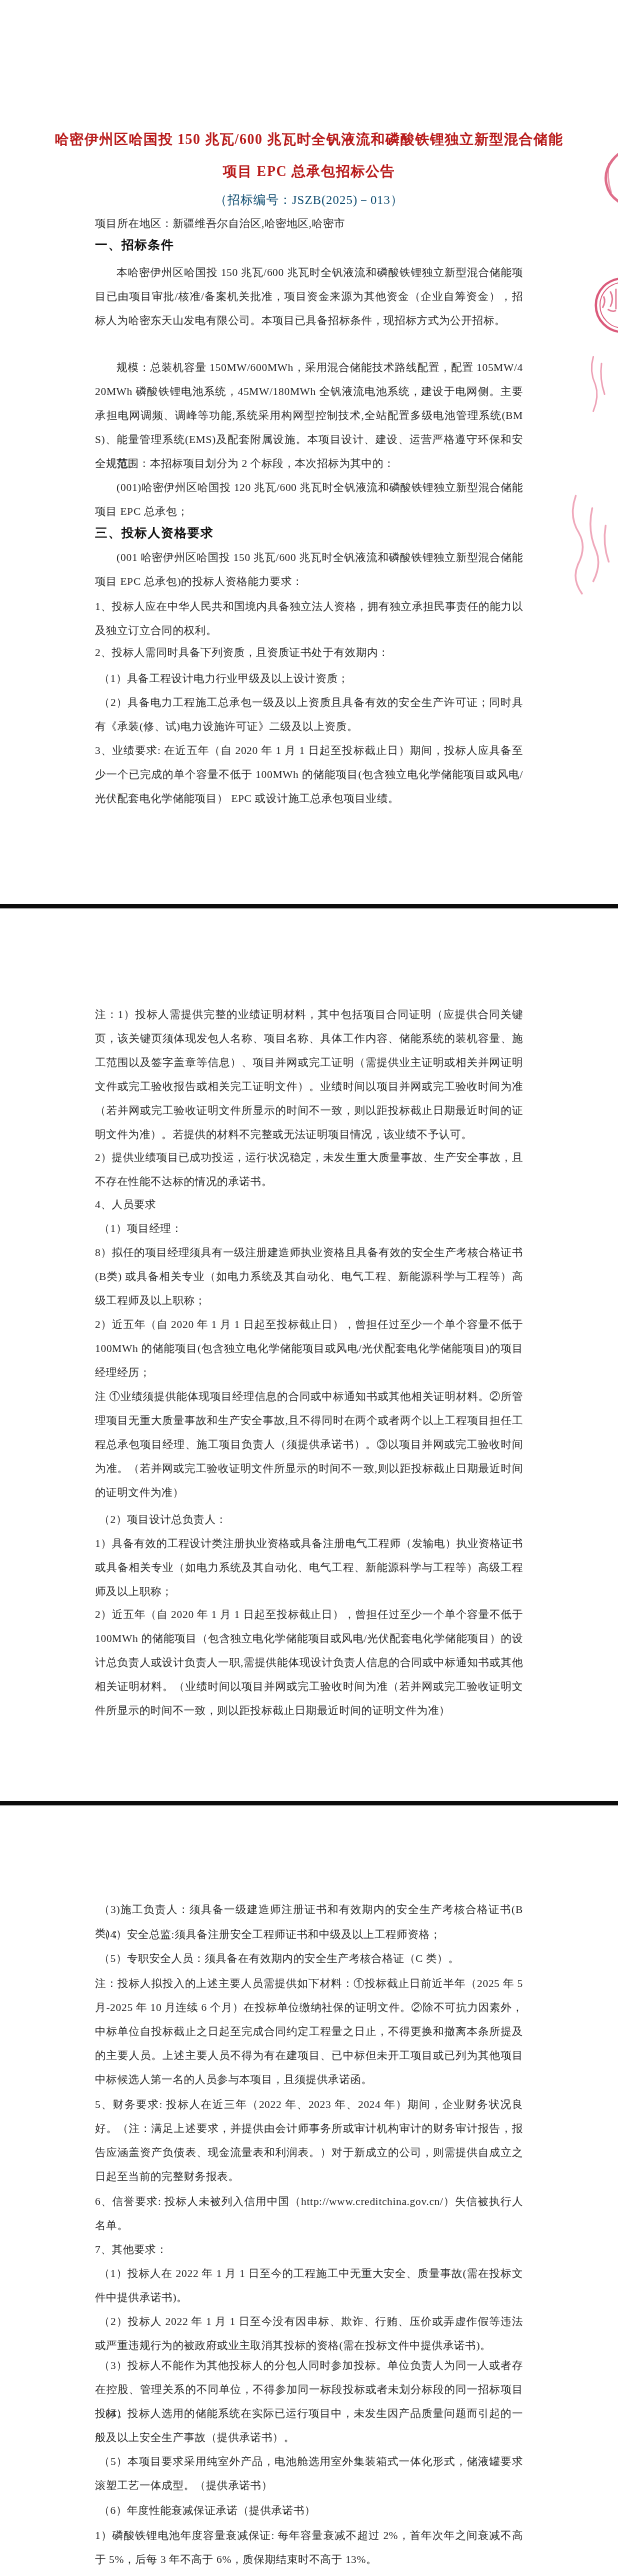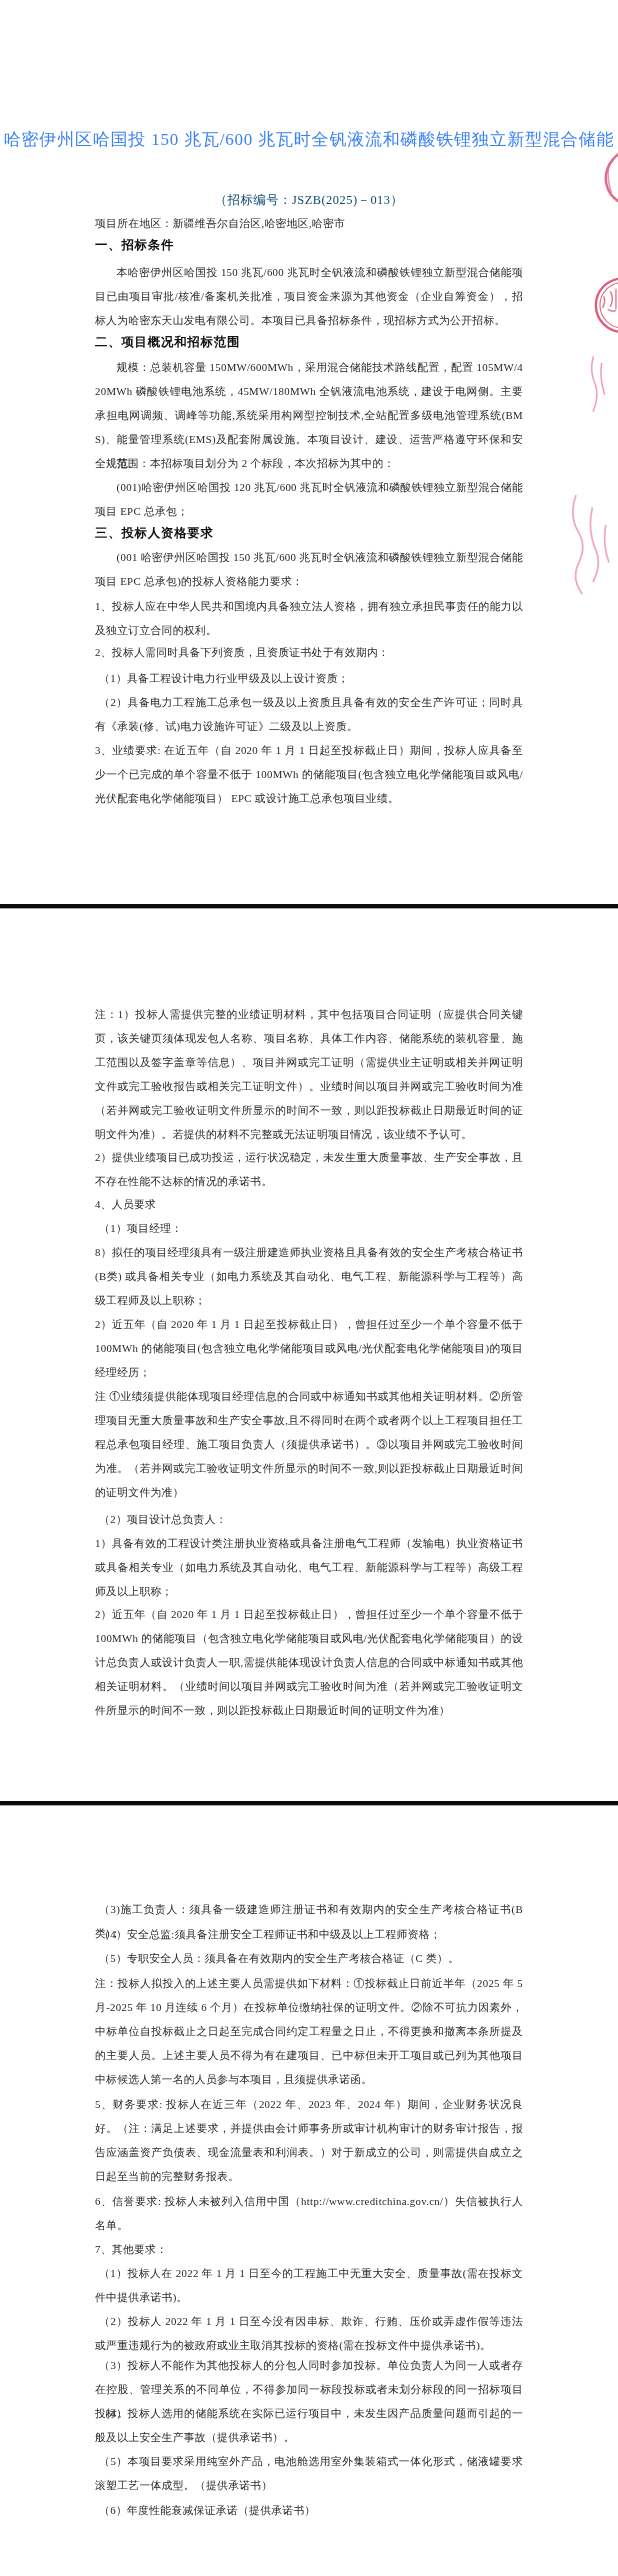--- a/index.html
+++ b/index.html
@@ -6,43 +6,43 @@
   .canvas{
     position:relative;width:618px;height:2741px;background:#ffffff;
     font-family:"Liberation Serif","DejaVu Serif",serif;color:#262626;overflow:hidden;
   }
   .block{
     position:absolute;left:95px;width:428px;
     font-size:10.8px;line-height:24px;letter-spacing:0.3px;
     text-align:justify;word-break:break-all;
   }
   .center{left:0;width:618px;text-align:center;}
-  .title-line{font-size:17px;font-weight:400;letter-spacing:0.8px;line-height:26px;color:#3b82f6;}
+  .title-line{font-size:14px;font-weight:700;letter-spacing:0.8px;line-height:26px;color:#b91c1c;}
   .bid-no{font-size:12.4px;letter-spacing:0.5px;color:#0c4a6e;}
   .heading{
     font-family:"Liberation Sans","DejaVu Sans",sans-serif;
     font-weight:bold;font-size:12.4px;color:#121212;letter-spacing:0.8px;
   }
   .indent2{text-indent:21.6px;}
   .indent-half{text-indent:4.1px;}
   .page-sep{position:absolute;left:0;width:618px;height:3.6px;background:#0b0b0b;box-shadow:0 0.5px 0.5px rgba(0,0,0,.35);}
   .seal-overlay{position:absolute;left:0;top:0;pointer-events:none;}
 </style>
 </head>
 <body>
 
 <div class="canvas">
 
   <div class="block center title-line" style="top:127px">哈密伊州区哈国投 150 兆瓦/600 兆瓦时全钒液流和磷酸铁锂独立新型混合储能</div>
+  <div class="block center title-line" style="top:159px">项目 EPC 总承包招标公告</div>
   <div class="block center bid-no" style="top:188px">（招标编号：JSZB(2025)－013）</div>
 
   <div class="block heading" style="top:233px">一、招标条件</div>
   <div class="block" style="top:211px">项目所在地区：新疆维吾尔自治区,哈密地区,哈密市</div>
   <div class="block indent2" style="top:260px">本哈密伊州区哈国投 150 兆瓦/600 兆瓦时全钒液流和磷酸铁锂独立新型混合储能项目已由项目审批/核准/备案机关批准，项目资金来源为其他资金（企业自筹资金），招标人为哈密东天山发电有限公司。本项目已具备招标条件，现招标方式为公开招标。</div>
-  <div class="block heading" style="top:330px">二、项目概况和招标范围</div>
   <div class="block indent2" style="top:355px">规模：总装机容量 150MW/600MWh，采用混合储能技术路线配置，配置 105MW/420MWh 磷酸铁锂电池系统，45MW/180MWh 全钒液流电池系统，建设于电网侧。主要承担电网调频、调峰等功能,系统采用构网型控制技术,全站配置多级电池管理系统(BMS)、能量管理系统(EMS)及配套附属设施。本项目设计、建设、运营严格遵守环保和安全规范。</div>
   <div class="block indent2" style="top:451px">范围：本招标项目划分为 2 个标段，本次招标为其中的：</div>
   <div class="block indent2" style="top:475px">(001)哈密伊州区哈国投 120 兆瓦/600 兆瓦时全钒液流和磷酸铁锂独立新型混合储能项目 EPC 总承包；</div>
   <div class="block heading" style="top:521px">三、投标人资格要求</div>
   <div class="block indent2" style="top:545px">(001 哈密伊州区哈国投 150 兆瓦/600 兆瓦时全钒液流和磷酸铁锂独立新型混合储能项目 EPC 总承包)的投标人资格能力要求：</div>
   <div class="block" style="top:594px">1、投标人应在中华人民共和国境内具备独立法人资格，拥有独立承担民事责任的能力以及独立订立合同的权利。</div>
   <div class="block" style="top:640px">2、投标人需同时具备下列资质，且资质证书处于有效期内：</div>
   <div class="block indent-half" style="top:666px">（1）具备工程设计电力行业甲级及以上设计资质；</div>
   <div class="block indent-half" style="top:690px">（2）具备电力工程施工总承包一级及以上资质且具备有效的安全生产许可证；同时具有《承装(修、试)电力设施许可证》二级及以上资质。</div>
   <div class="block" style="top:738px">3、业绩要求: 在近五年（自 2020 年 1 月 1 日起至投标截止日）期间，投标人应具备至少一个已完成的单个容量不低于 100MWh 的储能项目(包含独立电化学储能项目或风电/光伏配套电化学储能项目） EPC 或设计施工总承包项目业绩。</div>
@@ -68,20 +68,21 @@
   <div class="block" style="top:1971px">注：投标人拟投入的上述主要人员需提供如下材料：①投标截止日前近半年（2025 年 5 月-2025 年 10 月连续 6 个月）在投标单位缴纳社保的证明文件。②除不可抗力因素外，中标单位自投标截止之日起至完成合同约定工程量之日止，不得更换和撤离本条所提及的主要人员。上述主要人员不得为有在建项目、已中标但未开工项目或已列为其他项目中标候选人第一名的人员参与本项目，且须提供承诺函。</div>
   <div class="block" style="top:2092px">5、财务要求: 投标人在近三年（2022 年、2023 年、2024 年）期间，企业财务状况良好。（注：满足上述要求，并提供由会计师事务所或审计机构审计的财务审计报告，报告应涵盖资产负债表、现金流量表和利润表。）对于新成立的公司，则需提供自成立之日起至当前的完整财务报表。</div>
   <div class="block" style="top:2189px">6、信誉要求: 投标人未被列入信用中国（http://www.creditchina.gov.cn/）失信被执行人名单。</div>
   <div class="block" style="top:2237px">7、其他要求：</div>
   <div class="block indent-half" style="top:2261px">（1）投标人在 2022 年 1 月 1 日至今的工程施工中无重大安全、质量事故(需在投标文件中提供承诺书)。</div>
   <div class="block indent-half" style="top:2309px">（2）投标人 2022 年 1 月 1 日至今没有因串标、欺诈、行贿、压价或弄虚作假等违法或严重违规行为的被政府或业主取消其投标的资格(需在投标文件中提供承诺书)。</div>
   <div class="block indent-half" style="top:2353px">（3）投标人不能作为其他投标人的分包人同时参加投标。单位负责人为同一人或者存在控股、管理关系的不同单位，不得参加同一标段投标或者未划分标段的同一招标项目投标。</div>
   <div class="block indent-half" style="top:2401px">（4）投标人选用的储能系统在实际已运行项目中，未发生因产品质量问题而引起的一般及以上安全生产事故（提供承诺书）。</div>
   <div class="block indent-half" style="top:2449px">（5）本项目要求采用纯室外产品，电池舱选用室外集装箱式一体化形式，储液罐要求滚塑工艺一体成型。（提供承诺书）</div>
   <div class="block indent-half" style="top:2498px">（6）年度性能衰减保证承诺（提供承诺书）</div>
+  <div class="block" style="top:2523px">1）磷酸铁锂电池年度容量衰减保证: 每年容量衰减不超过 2%，首年次年之间衰减不高于 5%，后每 3 年不高于 6%，质保期结束时不高于 13%。</div>
   <div class="block" style="top:2571px">2）全钒液流电池年度容量衰减保证: 首年与次年之间，能量转换效率衰减不高于 1%；此后每年，效率衰减不高于 0.7%；</div>
 
   <svg class="seal-overlay" width="618" height="2741" viewBox="0 0 1200 5321">
 
     <g stroke="#d84a6e" fill="none" opacity="0.8">
       <ellipse cx="1246" cy="342" rx="70" ry="60" stroke-width="5" transform="rotate(-12 1246 342)"></ellipse>
       <path d="M1183,316 q-6,26 4,58" stroke-width="3" opacity="0.7"></path>
     </g>
 
     <g stroke="#d84a6e" fill="none" opacity="0.9">

